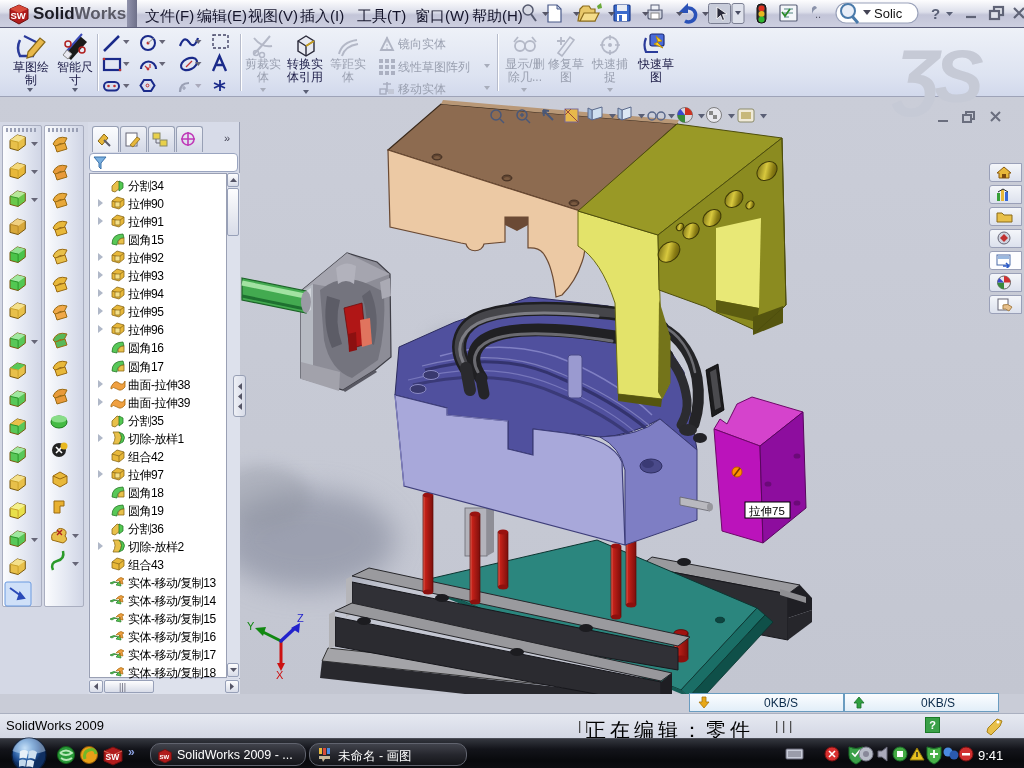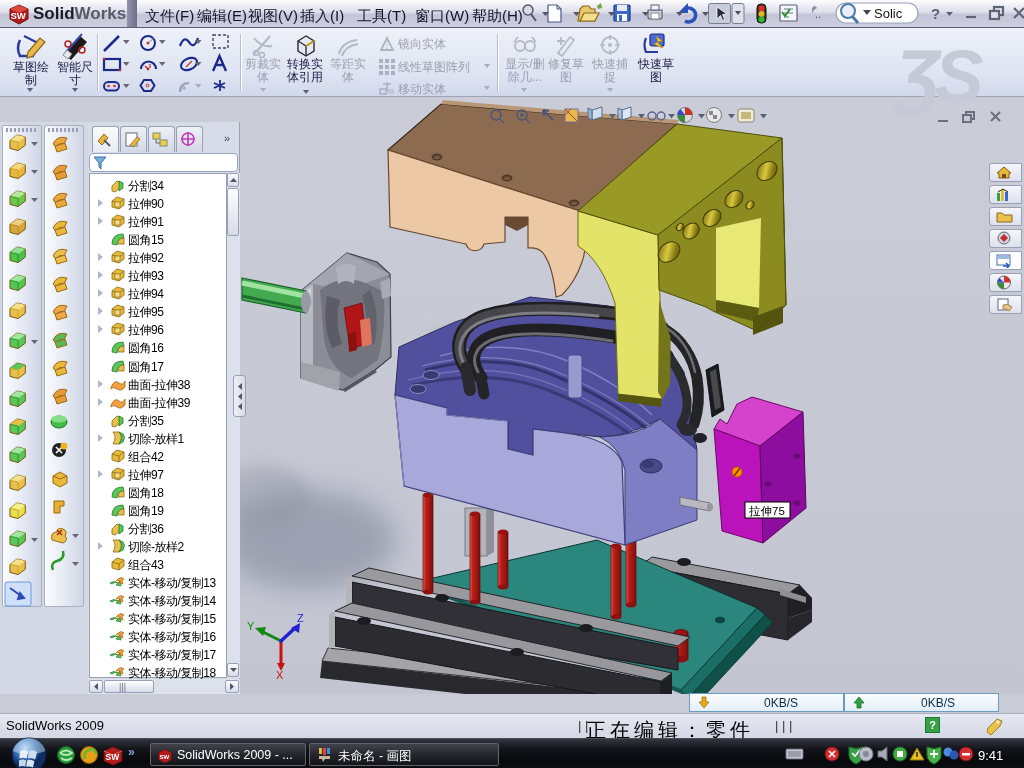--- a/index.html
+++ b/index.html
@@ -31,21 +31,21 @@
 .exp{position:absolute;left:8px;top:5px;width:0;height:0;border:4px solid transparent;border-left:5px solid #b0b8c8}
 .ticon{position:absolute;left:20px;top:1px;width:16px;height:16px}
 #vsb{position:absolute;left:139px;top:51px;width:13px;height:505px;background:#dde1ec}
 #hsb{position:absolute;left:1px;top:557px;width:151px;height:15px;background:#dde1ec}
 .sbb{position:absolute;background:linear-gradient(#fdfdfe,#d8dce8);border:1px solid #97a0b8;border-radius:2px}
 #bottomtabs{left:0;top:694px;width:1024px;height:19px;background:#cfd3e0;border-top:1px solid #f8f9fc}
 .btab{position:absolute;top:0;height:18px;border:1px solid #8a8da0;border-top:none;font-size:12px;color:#111;text-align:center;line-height:16px;background:linear-gradient(#e4e6ee,#c8ccda)}
 .vcr{position:absolute;top:1px;width:16px;height:15px;background:linear-gradient(#f4f5f8,#d5d8e2);border:1px solid #8a8da0;color:#44485c;font-size:8px;text-align:center;line-height:14px}
 #statusbar{left:0;top:713px;width:1024px;height:25px;background:linear-gradient(#e6e9f1,#d3d7e4);border-top:1px solid #aab0c0;font-size:13px;color:#000}
 #taskbar{left:0;top:738px;width:1024px;height:30px;background:linear-gradient(#33363e,#13141a 35%,#08090c 75%,#0c0d11);border-top:1px solid #4a4d56}
-.tbtn{position:absolute;top:4px;height:23px;background:linear-gradient(#41434c,#26272e 50%,#141519);border:1px solid #60636e;border-radius:2px;color:#fff;font-size:12.5px}
+.tbtn{position:absolute;top:4px;height:23px;background:linear-gradient(#41434c,#26272e 50%,#141519);border:1px solid #60636e;border-radius:10px;color:#fff;font-size:12.5px}
 #netw{left:689px;top:693px;width:310px;height:19px;font-size:12px;color:#0a2a4a}
 .nw{position:absolute;top:0;width:155px;height:19px;background:linear-gradient(#fbfdff,#e2eef8);border:1px solid #6a9cc0}
 .tpbtn{position:absolute;left:989px;width:33px;height:19px;background:linear-gradient(#f4f6fa,#dce1ed);border:1px solid #9aa0b8;border-radius:3px 0 0 3px}
 </style></head><body>
 <div id="page">
 <svg class="abs" style="left:0;top:97px" width="1024" height="597" viewBox="0 97 1024 597">
 <defs>
 <linearGradient id="bgg" x1="0" y1="0" x2="0" y2="1">
           <stop offset="0" stop-color="#cacdd8"></stop>
           <stop offset="1" stop-color="#c3c6d1"></stop>
@@ -928,21 +928,21 @@
         </g>
 <text x="76" y="13" font-size="12" font-weight="bold" fill="#8aa0e0">»</text>
 </svg>
 <div class="tbtn" style="left:150px;width:156px">
 <svg class="abs" style="left:6px;top:3px" width="16" height="16" viewBox="0 0 20 20">
           <path d="M2,7 L10,3 l8,4 v9 l-8,4 l-8,-4 Z" fill="#b01c1c" stroke="#6e0f0f"></path>
           <text x="3" y="15" font-size="7.5" font-weight="bold" fill="#fff">SW</text>
         </svg>
 <div class="abs" style="left:26px;top:4px">SolidWorks 2009 - ...</div>
       </div>
-<div class="tbtn" style="left:309px;width:190px">
+<div class="tbtn" style="left:309px;width:158px">
 <svg class="abs" style="left:7px;top:3px" width="16" height="16" viewBox="0 0 16 16">
           <rect x="2" y="1" width="3" height="6" fill="#e8b83a"></rect>
           <rect x="6" y="1" width="3" height="7" fill="#d84a3a"></rect>
           <rect x="10" y="1" width="3" height="6" fill="#4a8ae0"></rect>
           <path d="M2,9 h11 v3 h-5 l-2,3 l-1,-3 h-3 Z" fill="#c8b89a"></path>
         </svg>
 <div class="abs" style="left:28px;top:4px">未命名 - 画图</div>
       </div>
 <svg class="abs" style="left:782px;top:5px" width="242" height="22" viewBox="0 0 242 22">
 <rect x="4" y="5" width="17" height="10" rx="1" fill="#c8ccd8" stroke="#667"></rect>

